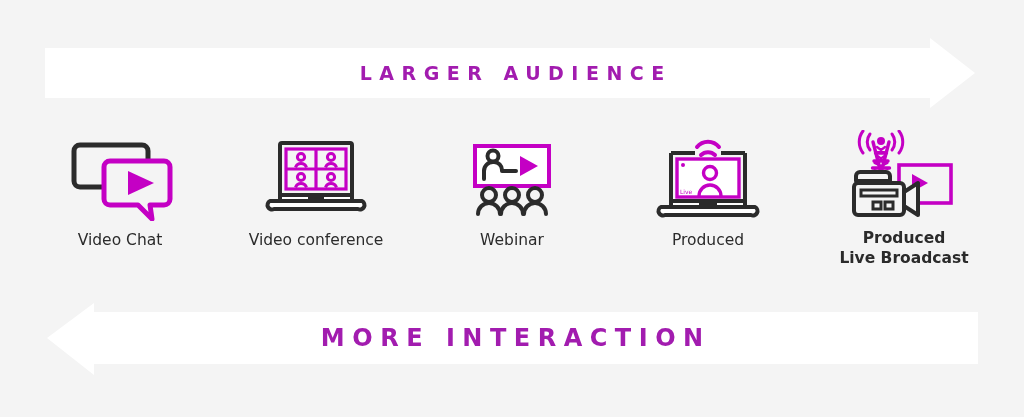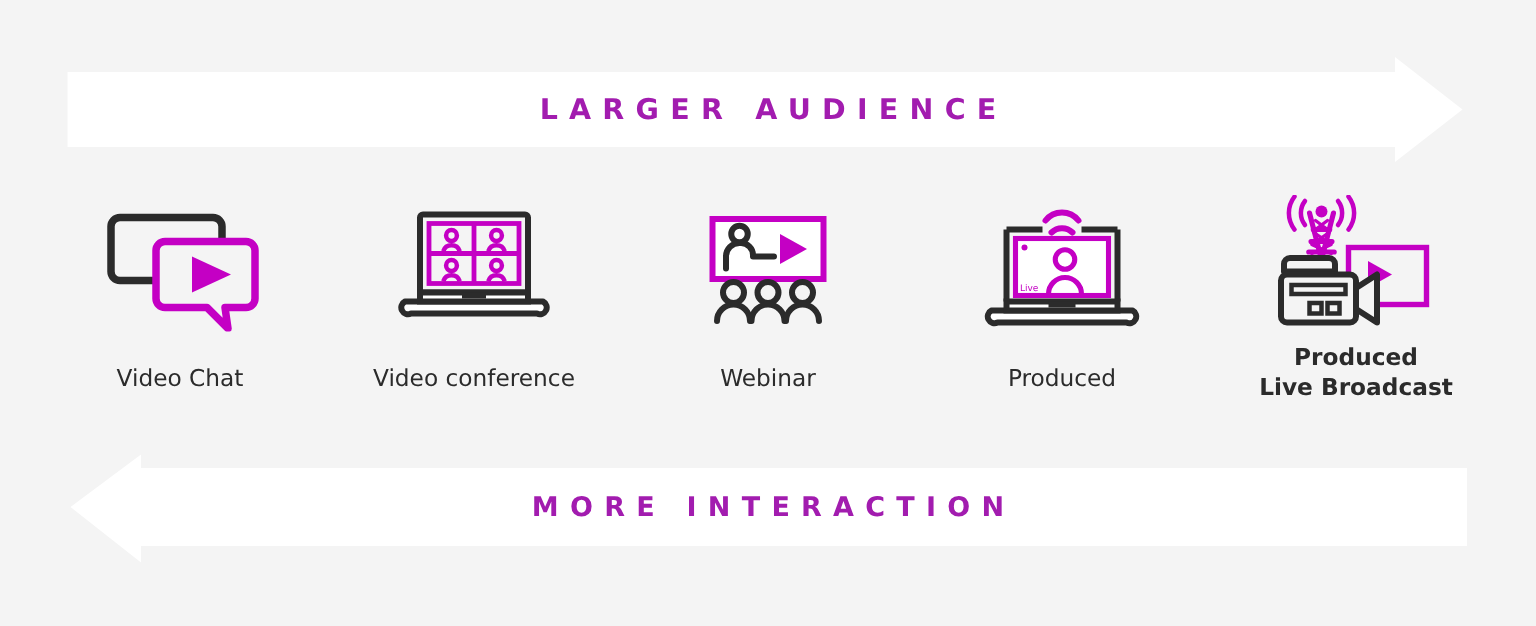--- a/index.html
+++ b/index.html
@@ -50,21 +50,21 @@
     justify-content: center;
     font-family: "DejaVu Sans", sans-serif;
     font-weight: bold;
     font-size: 19px;
     letter-spacing: 7.5px;
     color: #a21caf;
     text-indent: 7.5px;
     white-space: nowrap;
     pointer-events: none;
   }
-  .arrow-banner.bottom .arrow-label { font-size: 18px; }
+  .arrow-banner.bottom .arrow-label { font-size: 24px; }
 
   
   #icon-row {
     position: absolute;
     left: 0;
     top: 130px;
     width: 1024px;
     height: 155px;
     display: flex;
     align-items: flex-start;
@@ -76,21 +76,21 @@
     flex-direction: column;
     align-items: center;
   }
   .icon-art {
     height: 92px;
     display: flex;
     align-items: center;
     justify-content: center;
   }
   .icon-label {
-    margin-top: 20px;
+    margin-top: 8px;
     font-family: "DejaVu Sans", sans-serif;
     font-size: 15.5px;
     font-weight: 400;
     color: #2b2b2b;
     text-align: center;
     line-height: 1.32;
     white-space: pre-line;
   }
   .icon-cell.cell-4 .icon-art { align-items: flex-start; }
   .icon-cell.cell-4 .icon-label { margin-top: 6px; font-weight: bold; }

